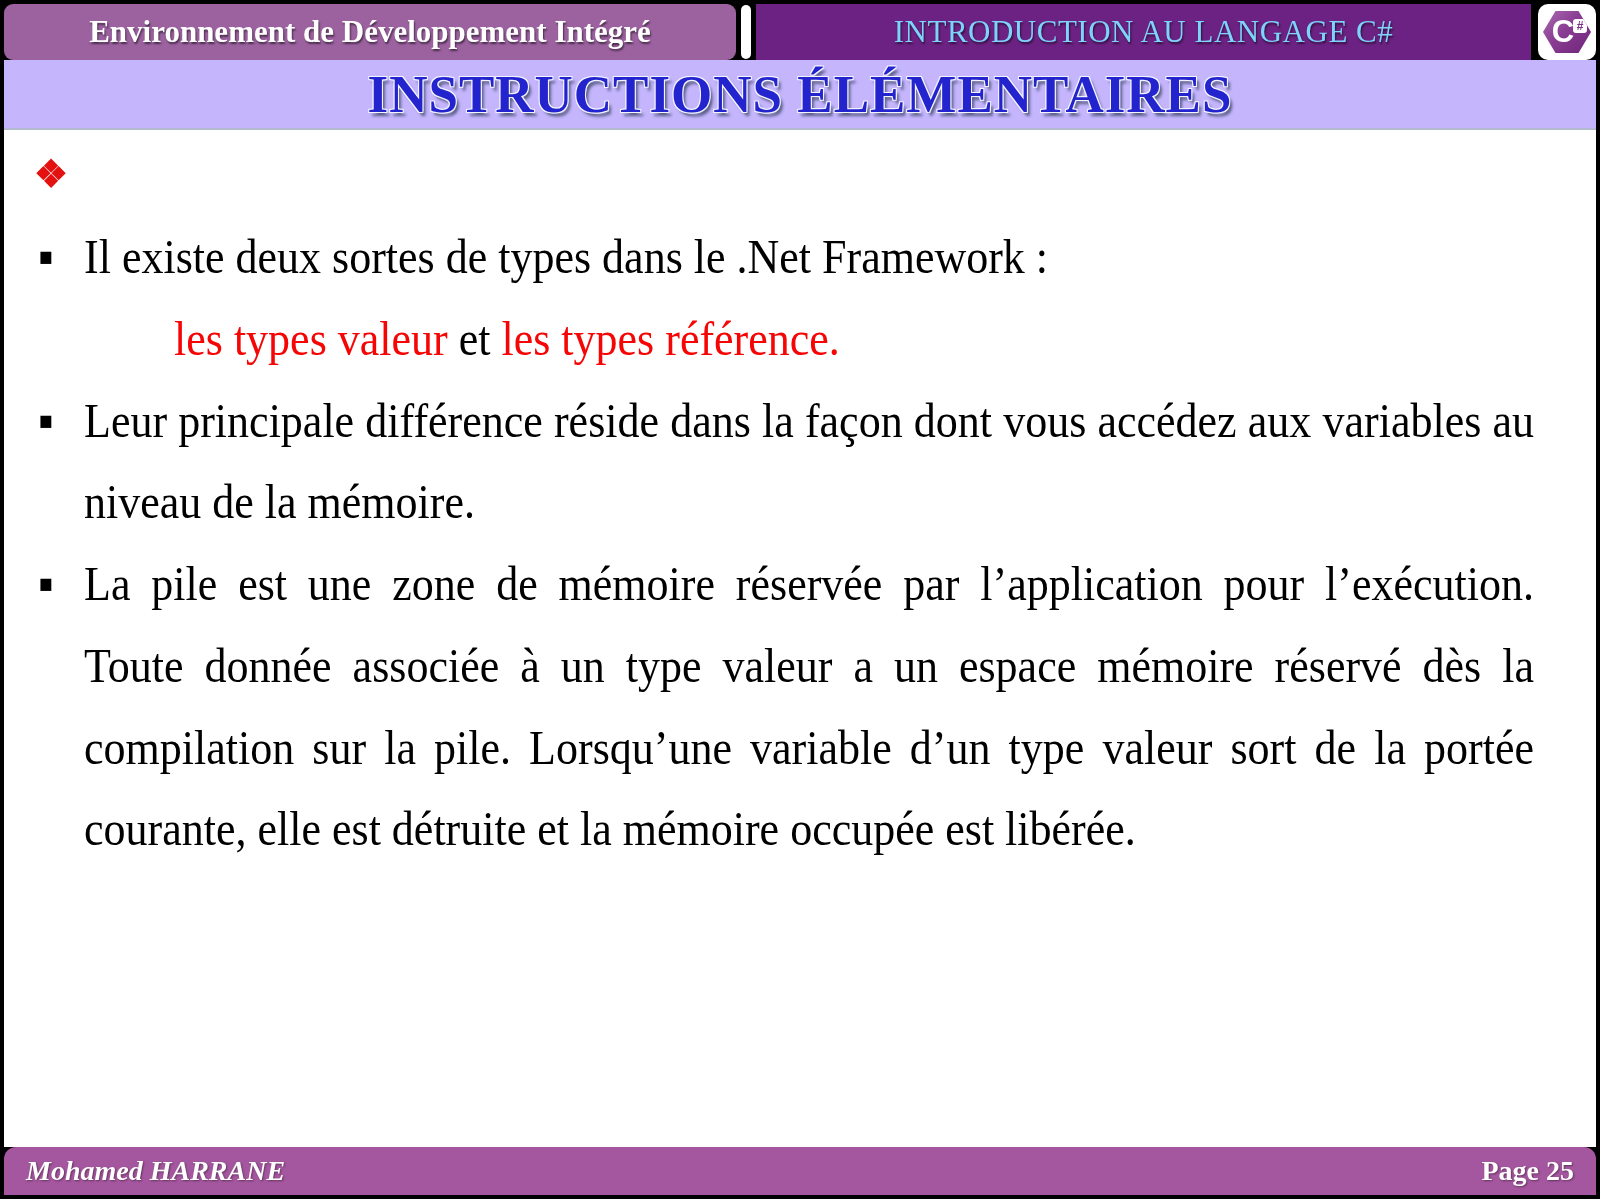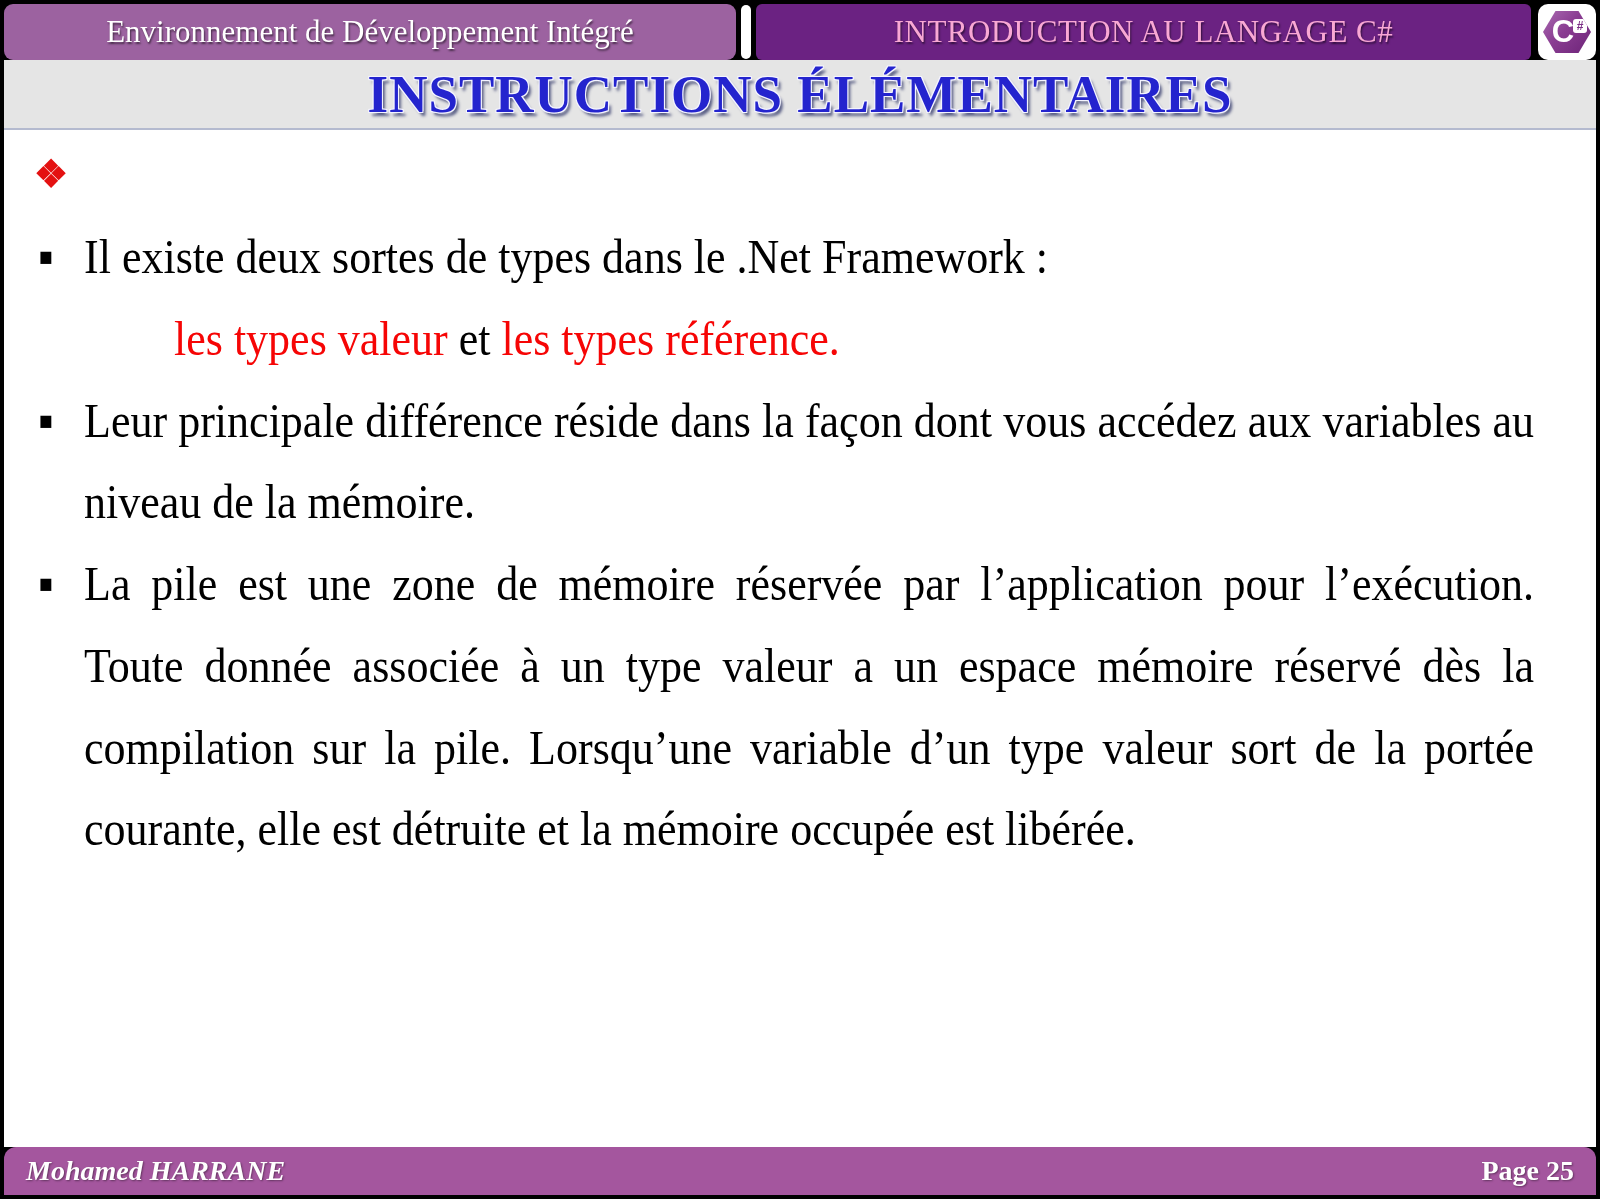--- a/index.html
+++ b/index.html
@@ -9,29 +9,29 @@
     background:#000;
     padding:4px;
     display:flex; flex-direction:column;
     font-family:"Liberation Serif", serif;
     position:relative;
   }
   
   .header { height:56px; display:flex; align-items:stretch; background:#000; }
   .hdr-left {
     flex:0 0 732px; background:#9C62A0; border-radius:9px;
-    color:#fff; font-weight:normal; font-size:31px;
+    color:#fff; font-weight:bold; font-size:31px;
     display:flex; align-items:center; justify-content:center;
     text-shadow:1px 2px 2px rgba(0,0,0,.55);
     white-space:nowrap;
   }
   .hdr-divider { width:10px; background:#fff; border-radius:5px; margin:1px 5px; }
   .hdr-right {
-    flex:1; background:#6B2282; border-radius:6px;
-    color:#f9a8d4; font-size:31px; letter-spacing:.5px;
+    flex:1; background:#6B2282; border-radius:0;
+    color:#7dd3fc; font-size:31px; letter-spacing:.5px;
     display:flex; align-items:center; justify-content:center;
     text-shadow:1px 2px 2px rgba(0,0,0,.55);
     white-space:nowrap;
   }
   .logo-card {
     width:58px; margin-left:7px; background:#fff; border-radius:10px;
     display:flex; align-items:center; justify-content:center;
   }
   .hexagon {
     width:48px; height:42px; position:relative;
@@ -45,21 +45,21 @@
   }
   .hash-chip {
     position:absolute; right:4px; top:8px; width:14px; height:14px;
     background:#fff; border-radius:3px;
     color:#7c2f86; font-size:12px; font-weight:bold;
     font-family:"Liberation Sans", sans-serif;
     display:flex; align-items:center; justify-content:center;
   }
   
   .title-strip {
-    height:70px; background:#e5e5e5;
+    height:70px; background:#c4b5fd;
     border-bottom:2px solid #b4bacf;
     display:flex; align-items:center; justify-content:center;
   }
   .slide-title {
     font-size:53px; font-weight:bold; color:#2424CE; letter-spacing:1px;
     text-shadow:
       -1px -1px 0 #f4f4ff, 1px -1px 0 #f4f4ff,
       -1px 1px 0 #f4f4ff, 1px 1px 0 #f4f4ff,
       3px 4px 3px #5a5f86;
     white-space:nowrap;

